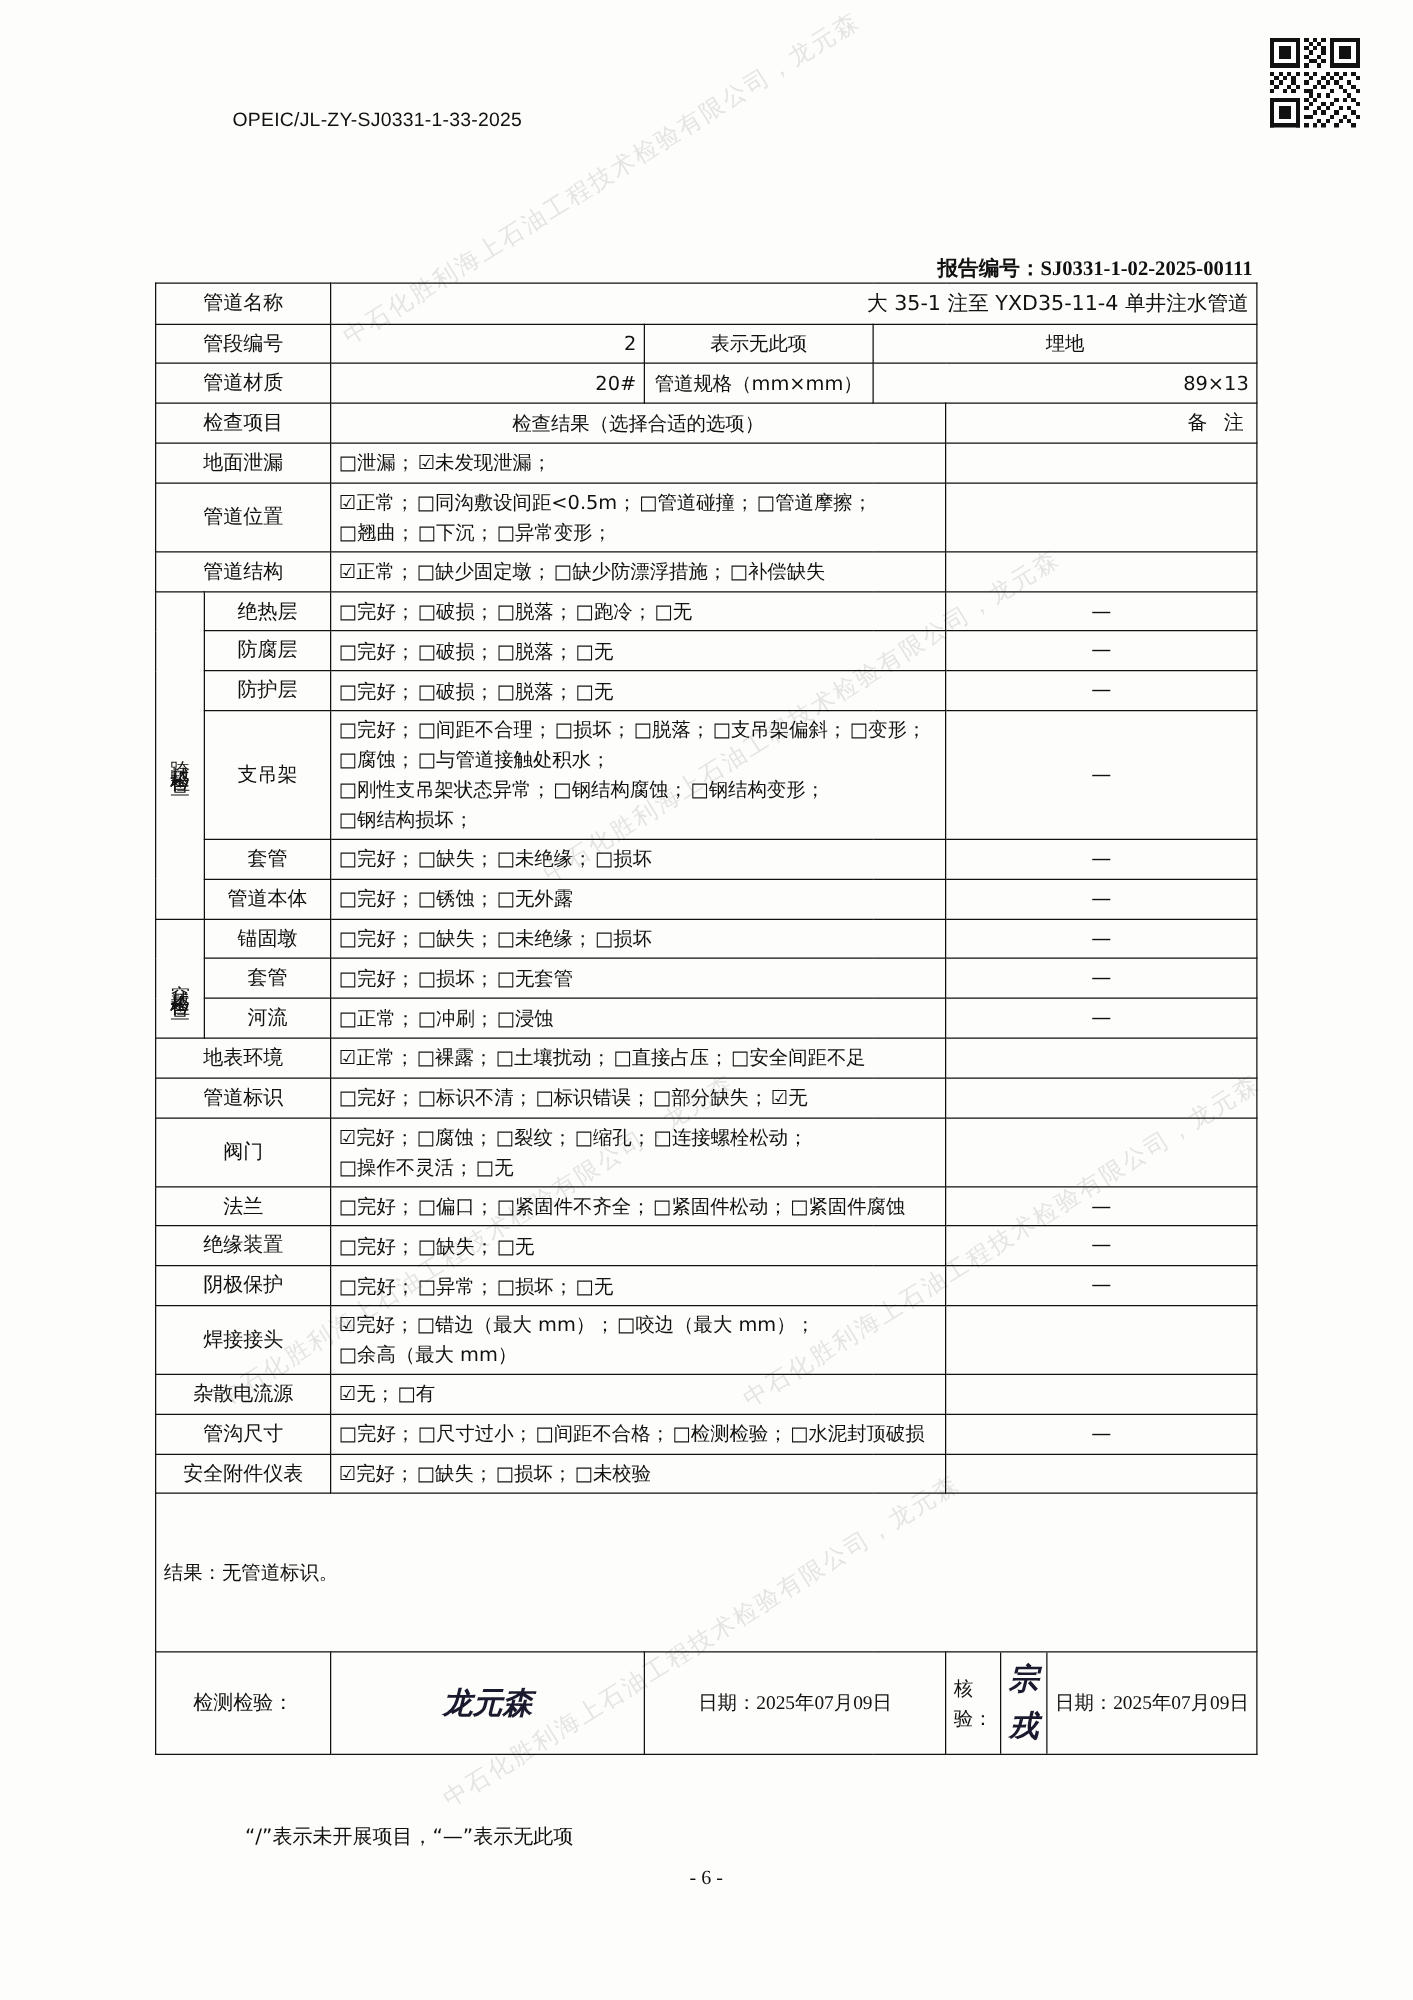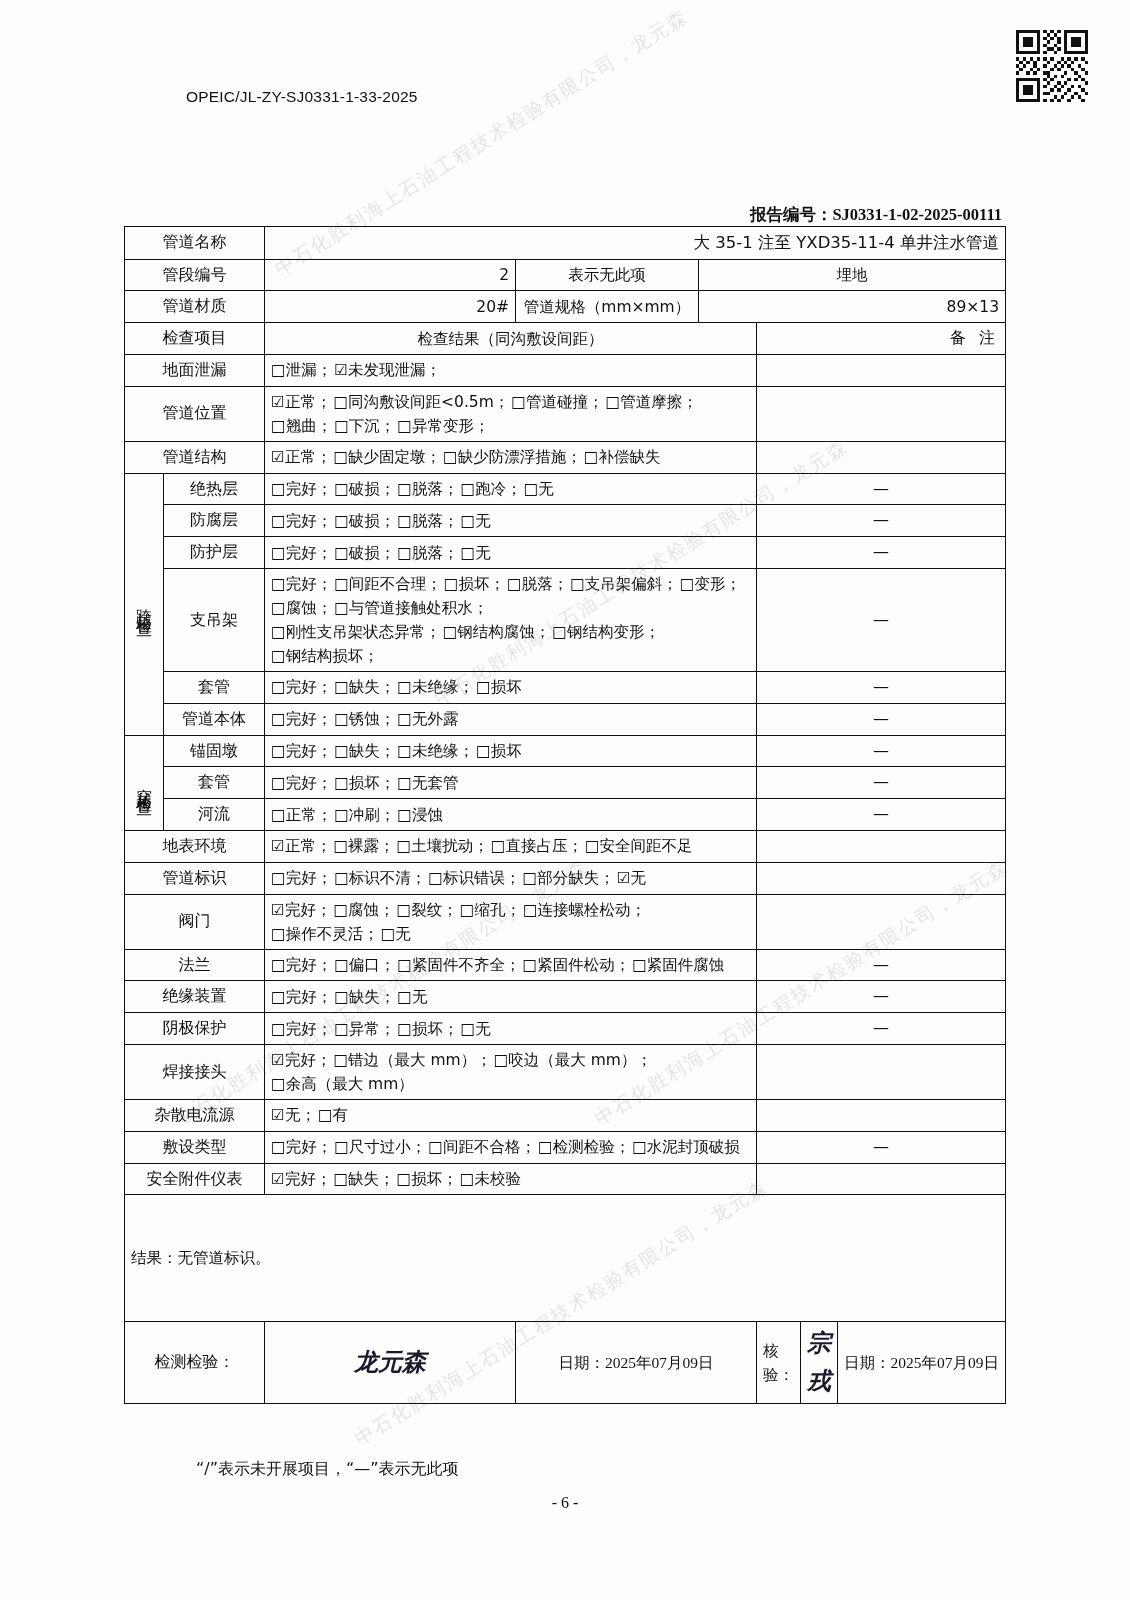--- a/index.html
+++ b/index.html
@@ -260,21 +260,21 @@
         <td class="c" colspan="2">埋地</td>
       </tr>
       <tr>
         <td class="lbl" colspan="2">管道材质</td>
         <td class="c mono">20#</td>
         <td class="c">管道规格（mm×mm）</td>
         <td class="c mono" colspan="2">89×13</td>
       </tr>
       <tr>
         <td class="lbl" colspan="2">检查项目</td>
-        <td class="c" colspan="3">检查结果（同沟敷设间距）</td>
+        <td class="c" colspan="3">检查结果（选择合适的选项）</td>
         <td class="note-col">备 注</td>
       </tr>
 
       <tr>
           <td class="lbl" colspan="2">地面泄漏</td>
           <td class="opts" colspan="3"><span class="opt"><span class="bx">□</span><span>泄漏；</span></span><span class="opt"><span class="bx">☑</span><span>未发现泄漏；</span></span></td>
           <td class="dash"></td>
         </tr>
         <tr>
           <td class="lbl" colspan="2">管道位置</td>
@@ -371,21 +371,21 @@
           <td class="lbl" colspan="2">焊接接头</td>
           <td class="opts" colspan="3"><span class="opt"><span class="bx">☑</span><span>完好；</span></span><span class="opt"><span class="bx">□</span><span>错边（最大  mm）；</span></span><span class="opt"><span class="bx">□</span><span>咬边（最大  mm）；</span></span><span class="opt"><span class="bx">□</span><span>余高（最大  mm）</span></span></td>
           <td class="dash"></td>
         </tr>
         <tr>
           <td class="lbl" colspan="2">杂散电流源</td>
           <td class="opts" colspan="3"><span class="opt"><span class="bx">☑</span><span>无；</span></span><span class="opt"><span class="bx">□</span><span>有</span></span></td>
           <td class="dash"></td>
         </tr>
         <tr>
-          <td class="lbl" colspan="2">敷设类型</td>
+          <td class="lbl" colspan="2">管沟尺寸</td>
           <td class="opts" colspan="3"><span class="opt"><span class="bx">□</span><span>完好；</span></span><span class="opt"><span class="bx">□</span><span>尺寸过小；</span></span><span class="opt"><span class="bx">□</span><span>间距不合格；</span></span><span class="opt"><span class="bx">□</span><span>检测检验；</span></span><span class="opt"><span class="bx">□</span><span>水泥封顶破损</span></span></td>
           <td class="dash">—</td>
         </tr>
         <tr>
           <td class="lbl" colspan="2">安全附件仪表</td>
           <td class="opts" colspan="3"><span class="opt"><span class="bx">☑</span><span>完好；</span></span><span class="opt"><span class="bx">□</span><span>缺失；</span></span><span class="opt"><span class="bx">□</span><span>损坏；</span></span><span class="opt"><span class="bx">□</span><span>未校验</span></span></td>
           <td class="dash"></td>
         </tr>
         <tr class="result-row">
         <td colspan="6">

